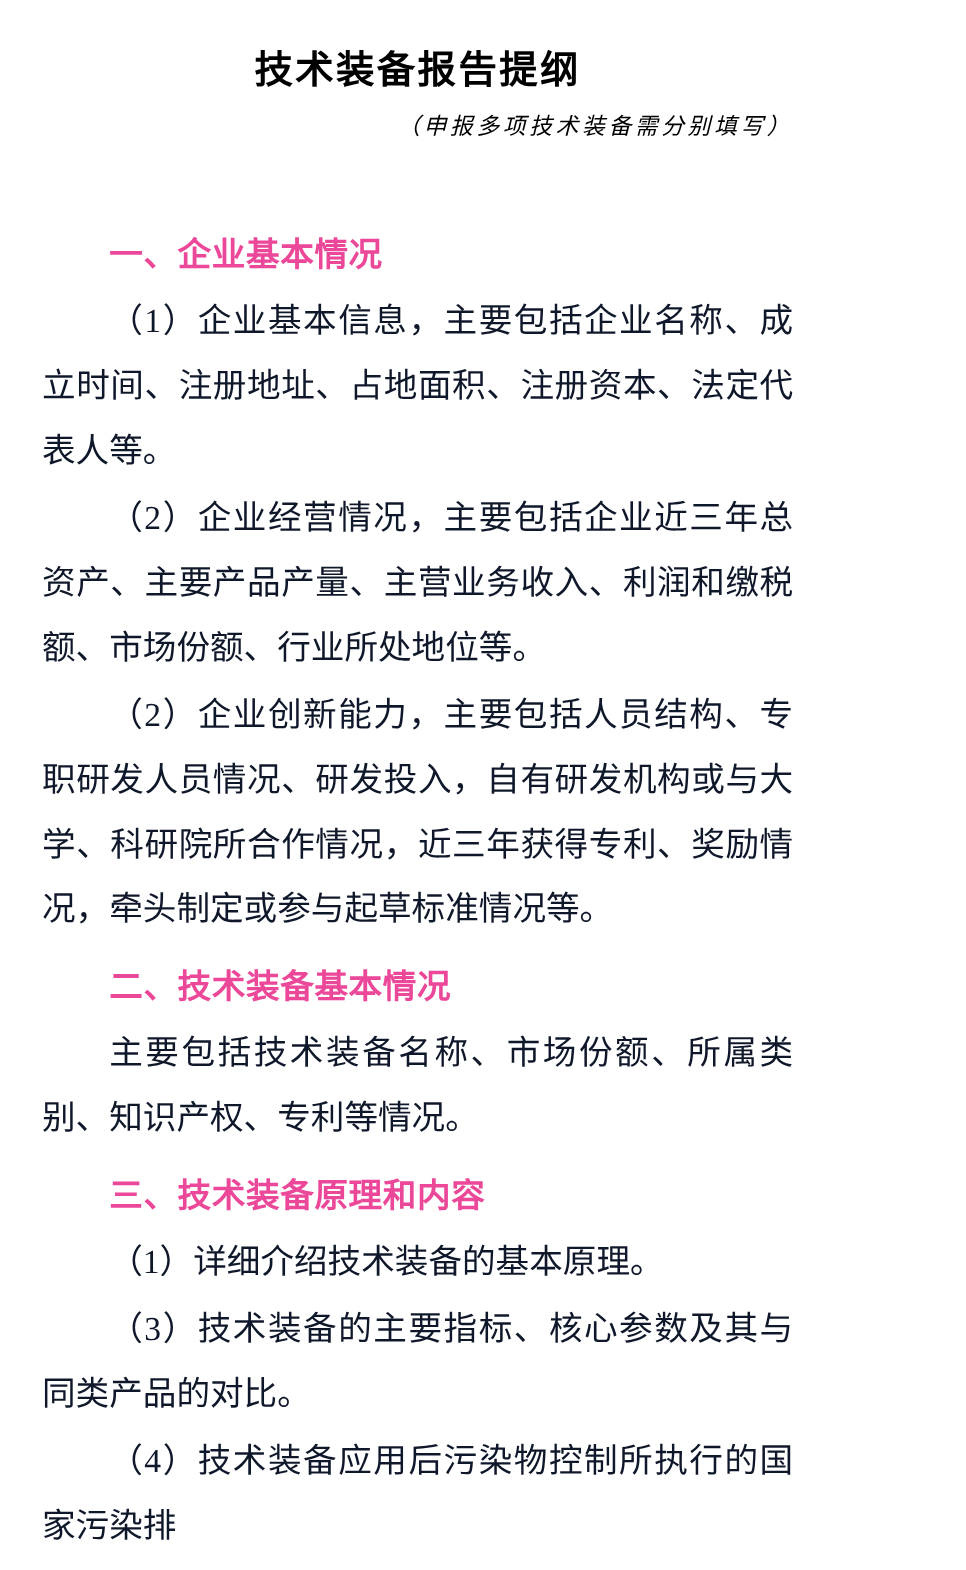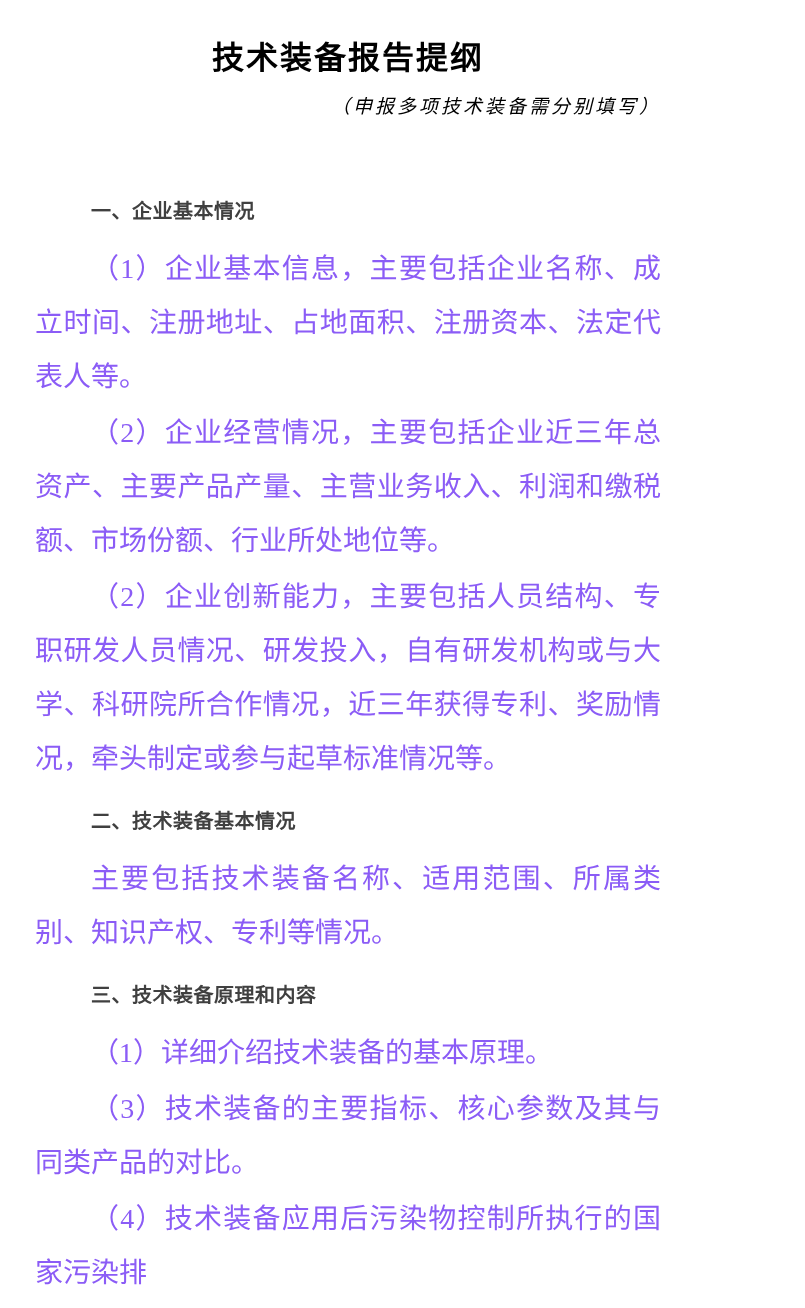--- a/index.html
+++ b/index.html
@@ -36,36 +36,36 @@
     font-size: 19px;
     line-height: 26px;
     letter-spacing: 3px;
     color: #000000;
   }
   .doc-body {
     margin-top: 66px;
   }
   .sec-heading {
     margin: 10px 0 0 0;
-    font-family: Liberation Mono, monospace;
+    font-family: Liberation Sans, sans-serif;
     font-weight: bold;
-    font-size: 20px;
+    font-size: 28px;
     line-height: 54px;
     text-indent: 56px;
     letter-spacing: 0.5px;
-    color: #404040;
+    color: #ec4899;
   }
   .para {
     margin: 2px 0 0 0;
     font-family: "Liberation Serif", serif;
     font-size: 28px;
     line-height: 54px;
     text-indent: 56px;
     text-align: justify;
-    color: #8b5cf6;
+    color: #0f172a;
   }
 </style>
 </head>
 <body>
 
 <div class="page">
 
   <h1 class="doc-title">技术装备报告提纲</h1>
 
   <p class="doc-subtitle">（申报多项技术装备需分别填写）</p>
@@ -74,21 +74,21 @@
 
     <section>
       <h2 class="sec-heading">一、企业基本情况</h2>
       <p class="para">（1）企业基本信息，主要包括企业名称、成立时间、注册地址、占地面积、注册资本、法定代表人等。</p>
       <p class="para">（2）企业经营情况，主要包括企业近三年总资产、主要产品产量、主营业务收入、利润和缴税额、市场份额、行业所处地位等。</p>
       <p class="para">（2）企业创新能力，主要包括人员结构、专职研发人员情况、研发投入，自有研发机构或与大学、科研院所合作情况，近三年获得专利、奖励情况，牵头制定或参与起草标准情况等。</p>
     </section>
 
     <section>
       <h2 class="sec-heading">二、技术装备基本情况</h2>
-      <p class="para">主要包括技术装备名称、适用范围、所属类别、知识产权、专利等情况。</p>
+      <p class="para">主要包括技术装备名称、市场份额、所属类别、知识产权、专利等情况。</p>
     </section>
 
     <section>
       <h2 class="sec-heading">三、技术装备原理和内容</h2>
       <p class="para">（1）详细介绍技术装备的基本原理。</p>
       <p class="para">（3）技术装备的主要指标、核心参数及其与同类产品的对比。</p>
       <p class="para">（4）技术装备应用后污染物控制所执行的国家污染排</p>
     </section>
 
   </div>

